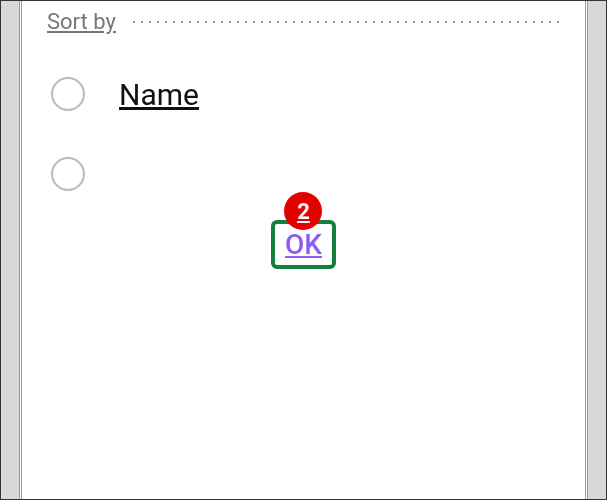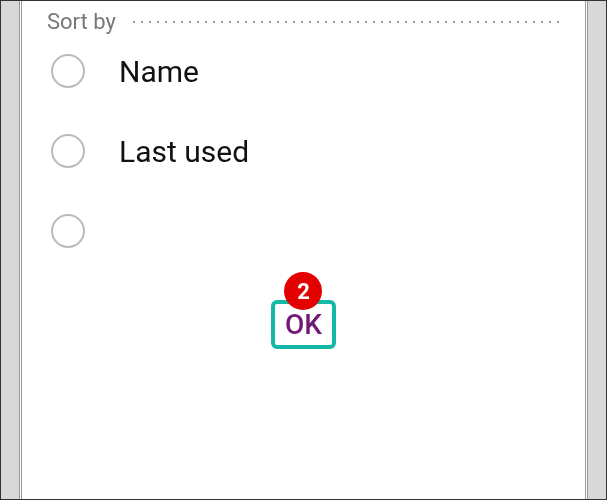--- a/index.html
+++ b/index.html
@@ -1,15 +1,15 @@
 <!DOCTYPE html>
 <html><head>
   <meta charset="utf-8">
   <style>
-    * { box-sizing: border-box; margin: 0; padding: 0; }
+    * { box-sizing: border-box; margin: 0; padding: 0; text-decoration: underline; }
     body {
       width: 607px;
       height: 500px;
       font-family: -apple-system, BlinkMacSystemFont, "Segoe UI", Roboto, sans-serif;
       background: #fff;
       position: relative;
       border: 1px solid #333;
     }
     .side-bar {
       position: absolute;
@@ -55,21 +55,21 @@
       flex: 1;
       height: 2px;
       background-image: radial-gradient(circle, #999 1.2px, transparent 1.2px);
       background-size: 8px 2px;
       background-repeat: repeat-x;
       background-position: left center;
     }
     .options { padding-left: 4px; }
     .option-row {
       display: flex;
-      align-items: flex-start;
+      align-items: center;
       height: 80px;
       cursor: pointer;
       position: relative;
     }
     .radio {
       width: 34px;
       height: 34px;
       border: 2px solid #bbb;
       border-radius: 50%;
       background: #fff;
@@ -125,24 +125,24 @@
     .footer {
       display: flex;
       justify-content: center;
       margin-top: 6px;
       position: relative;
     }
     .ok-wrap { position: relative; }
     .ok-btn {
       font-size: 28px;
       font-weight: 500;
-      color: #701a75;
+      color: #8b5cf6;
       padding: 4px 10px;
       background: transparent;
-      border: 4px solid #14b8a6;
+      border: 4px solid #15803d;
       border-radius: 6px;
       cursor: pointer;
       font-family: inherit;
     }
     .c2 {
       left: 50%;
       top: -28px;
       transform: translateX(-50%);
     }
   </style>
@@ -161,24 +161,20 @@
   </div>
 
   <div class="options">
 
     <div class="option-row">
       <span class="radio"></span>
       <span class="option-label">Name</span>
     </div>
 
 
-    <div class="option-row">
-      <span class="radio"></span>
-      <span class="option-label">Last used</span>
-    </div>
 
     <div class="option-row">
       <span class="radio"></span>
     </div>
 
   </div>
 
   <div class="footer">
     <div class="ok-wrap">
       <span class="callout c2">2</span>

